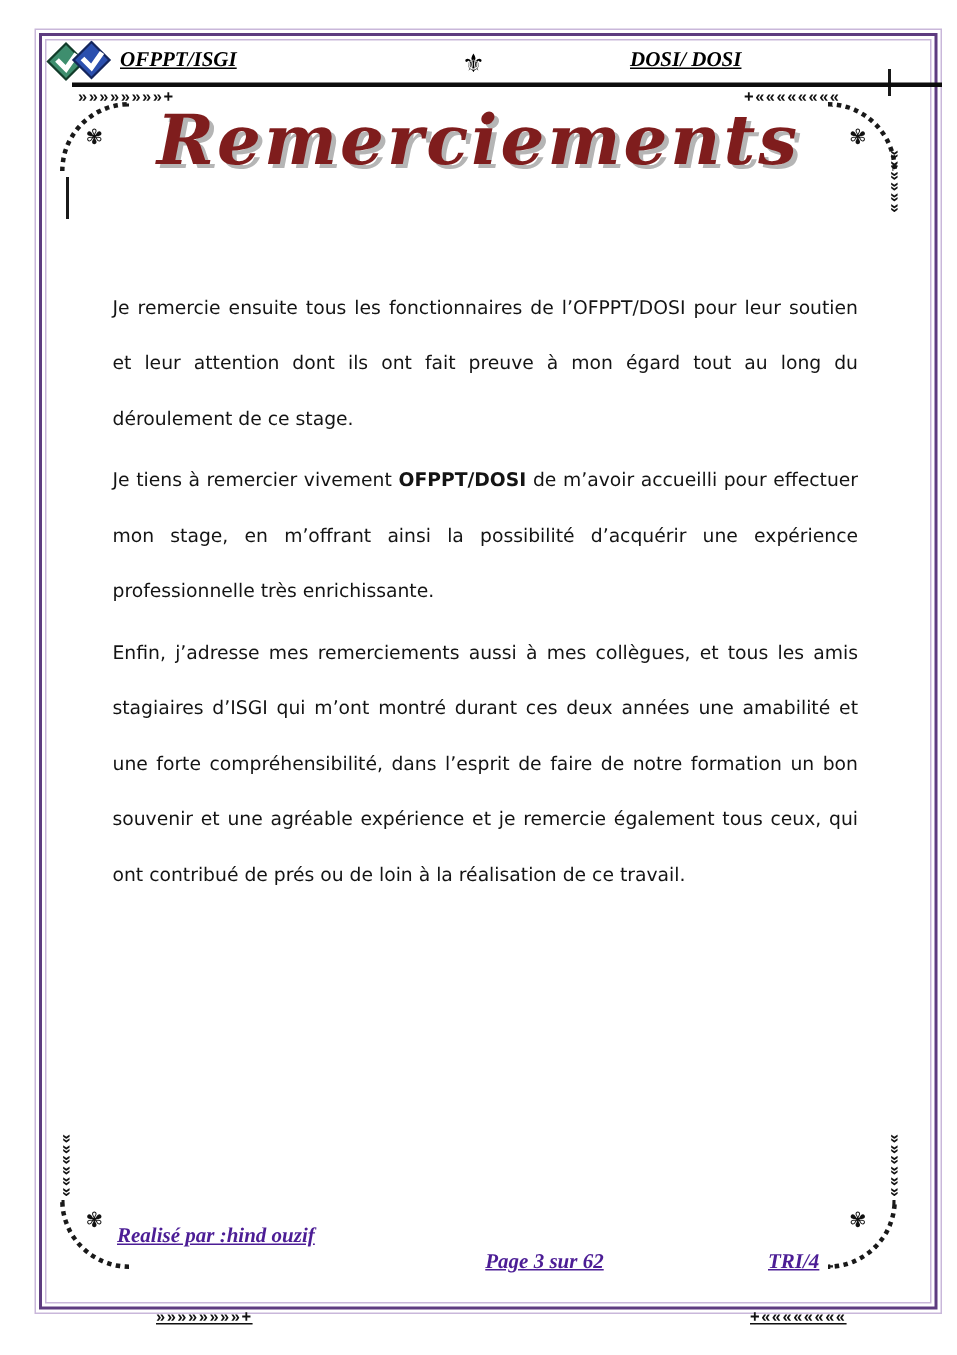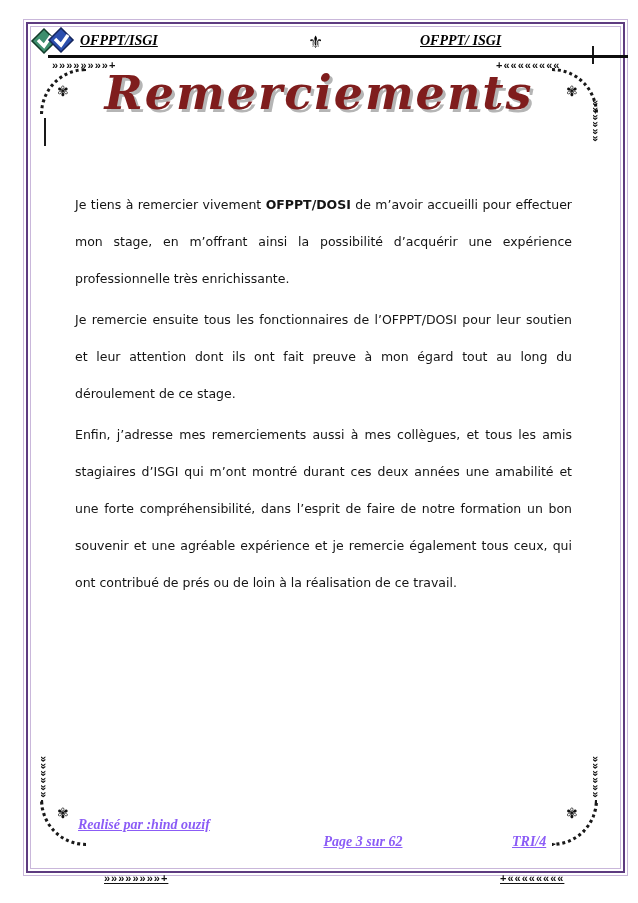--- a/index.html
+++ b/index.html
@@ -34,21 +34,21 @@
   
   .body-block{left:75px;top:186px;width:497px;color:var(--ink);
               font-family:"DejaVu Sans",sans-serif;font-size:12.5px;}
   .body-block p{line-height:37px;text-align:justify;margin-bottom:4px;}
   .body-block .b{font-weight:bold;}
   .signoff{margin-top:0;text-align:right;font-weight:bold;}
   .signoff span{text-decoration:underline;}
 
   
   .ftr-text{font-family:"Liberation Serif",serif;font-weight:bold;font-style:italic;
-            font-size:14px;color:#8b5cf6;text-decoration:underline;white-space:nowrap;}
+            font-size:14px;color:#4c1d95;text-decoration:underline;white-space:nowrap;}
   .ftr-author{left:78px;top:817px;}
   .ftr-page{left:0;top:834px;width:100%;text-align:center;margin-left:44px;}
   .ftr-group{left:512px;top:834px;}
 
   
   .deco{color:#111;font-weight:bold;font-size:11px;letter-spacing:1px;line-height:1;white-space:nowrap;}
   .arc{width:46px;height:46px;}
   .arc-tl{left:40px;top:68px;border-top:3px dotted #191919;border-left:3px dotted #191919;border-top-left-radius:100% 100%;}
   .arc-tr{left:552px;top:68px;border-top:3px dotted #191919;border-right:3px dotted #191919;border-top-right-radius:100% 100%;}
   .arc-bl{left:40px;top:800px;border-bottom:3px dotted #191919;border-left:3px dotted #191919;border-bottom-left-radius:100% 100%;}
@@ -97,26 +97,26 @@
 <div class="abs" style="left:30px;top:27px;">
   <svg width="48" height="30" viewBox="0 0 48 30">
     <rect x="5.5" y="5.5" width="17" height="17" transform="rotate(45 14 14)" fill="#3e8e6e" stroke="#123c2a" stroke-width="1.5"></rect>
     <path d="M8 13 l6 6 l7 -10" stroke="#ffffff" stroke-width="3.5" fill="none"></path>
     <rect x="22.5" y="4.5" width="17" height="17" transform="rotate(45 31 13)" fill="#2b4fae" stroke="#14255c" stroke-width="1.5"></rect>
     <path d="M25 12 l6 6 l7 -10" stroke="#ffffff" stroke-width="3.5" fill="none"></path>
   </svg>
 </div>
 <div class="abs hdr-text hdr-left">OFPPT/ISGI</div>
 <div class="abs hdr-ornament">⚜</div>
-<div class="abs hdr-text hdr-right">OFPPT/ ISGI</div>
+<div class="abs hdr-text hdr-right">DOSI/ DOSI</div>
 <div class="abs hdr-line"></div>
 
 <div class="abs title">Remerciements</div>
 
 <div class="abs body-block">
+  <p>Je remercie ensuite tous les fonctionnaires de l’OFPPT/DOSI pour leur soutien et leur attention dont ils ont fait preuve à mon égard tout au long du déroulement de ce stage.</p>
   <p><span>Je tiens à remercier vivement </span><span class="b">OFPPT/DOSI</span><span> de m’avoir accueilli pour effectuer mon stage, en m’offrant ainsi la possibilité d’acquérir une expérience professionnelle très enrichissante.</span></p>
-  <p>Je remercie ensuite tous les fonctionnaires de l’OFPPT/DOSI pour leur soutien et leur attention dont ils ont fait preuve à mon égard tout au long du déroulement de ce stage.</p>
   <p>Enfin, j’adresse mes remerciements aussi à mes collègues, et tous les amis stagiaires d’ISGI  qui m’ont montré durant ces deux années une amabilité et une forte compréhensibilité, dans l’esprit de faire de notre formation un bon souvenir et une agréable expérience et je remercie également tous ceux, qui ont contribué de prés ou de loin à la réalisation de ce travail.</p>
 </div>
 
 <div class="abs ftr-text ftr-author">Realisé par :hind ouzif</div>
 <div class="abs ftr-text ftr-page">Page 3 sur 62</div>
 <div class="abs ftr-text ftr-group">TRI/4</div>
 
 </body></html>

